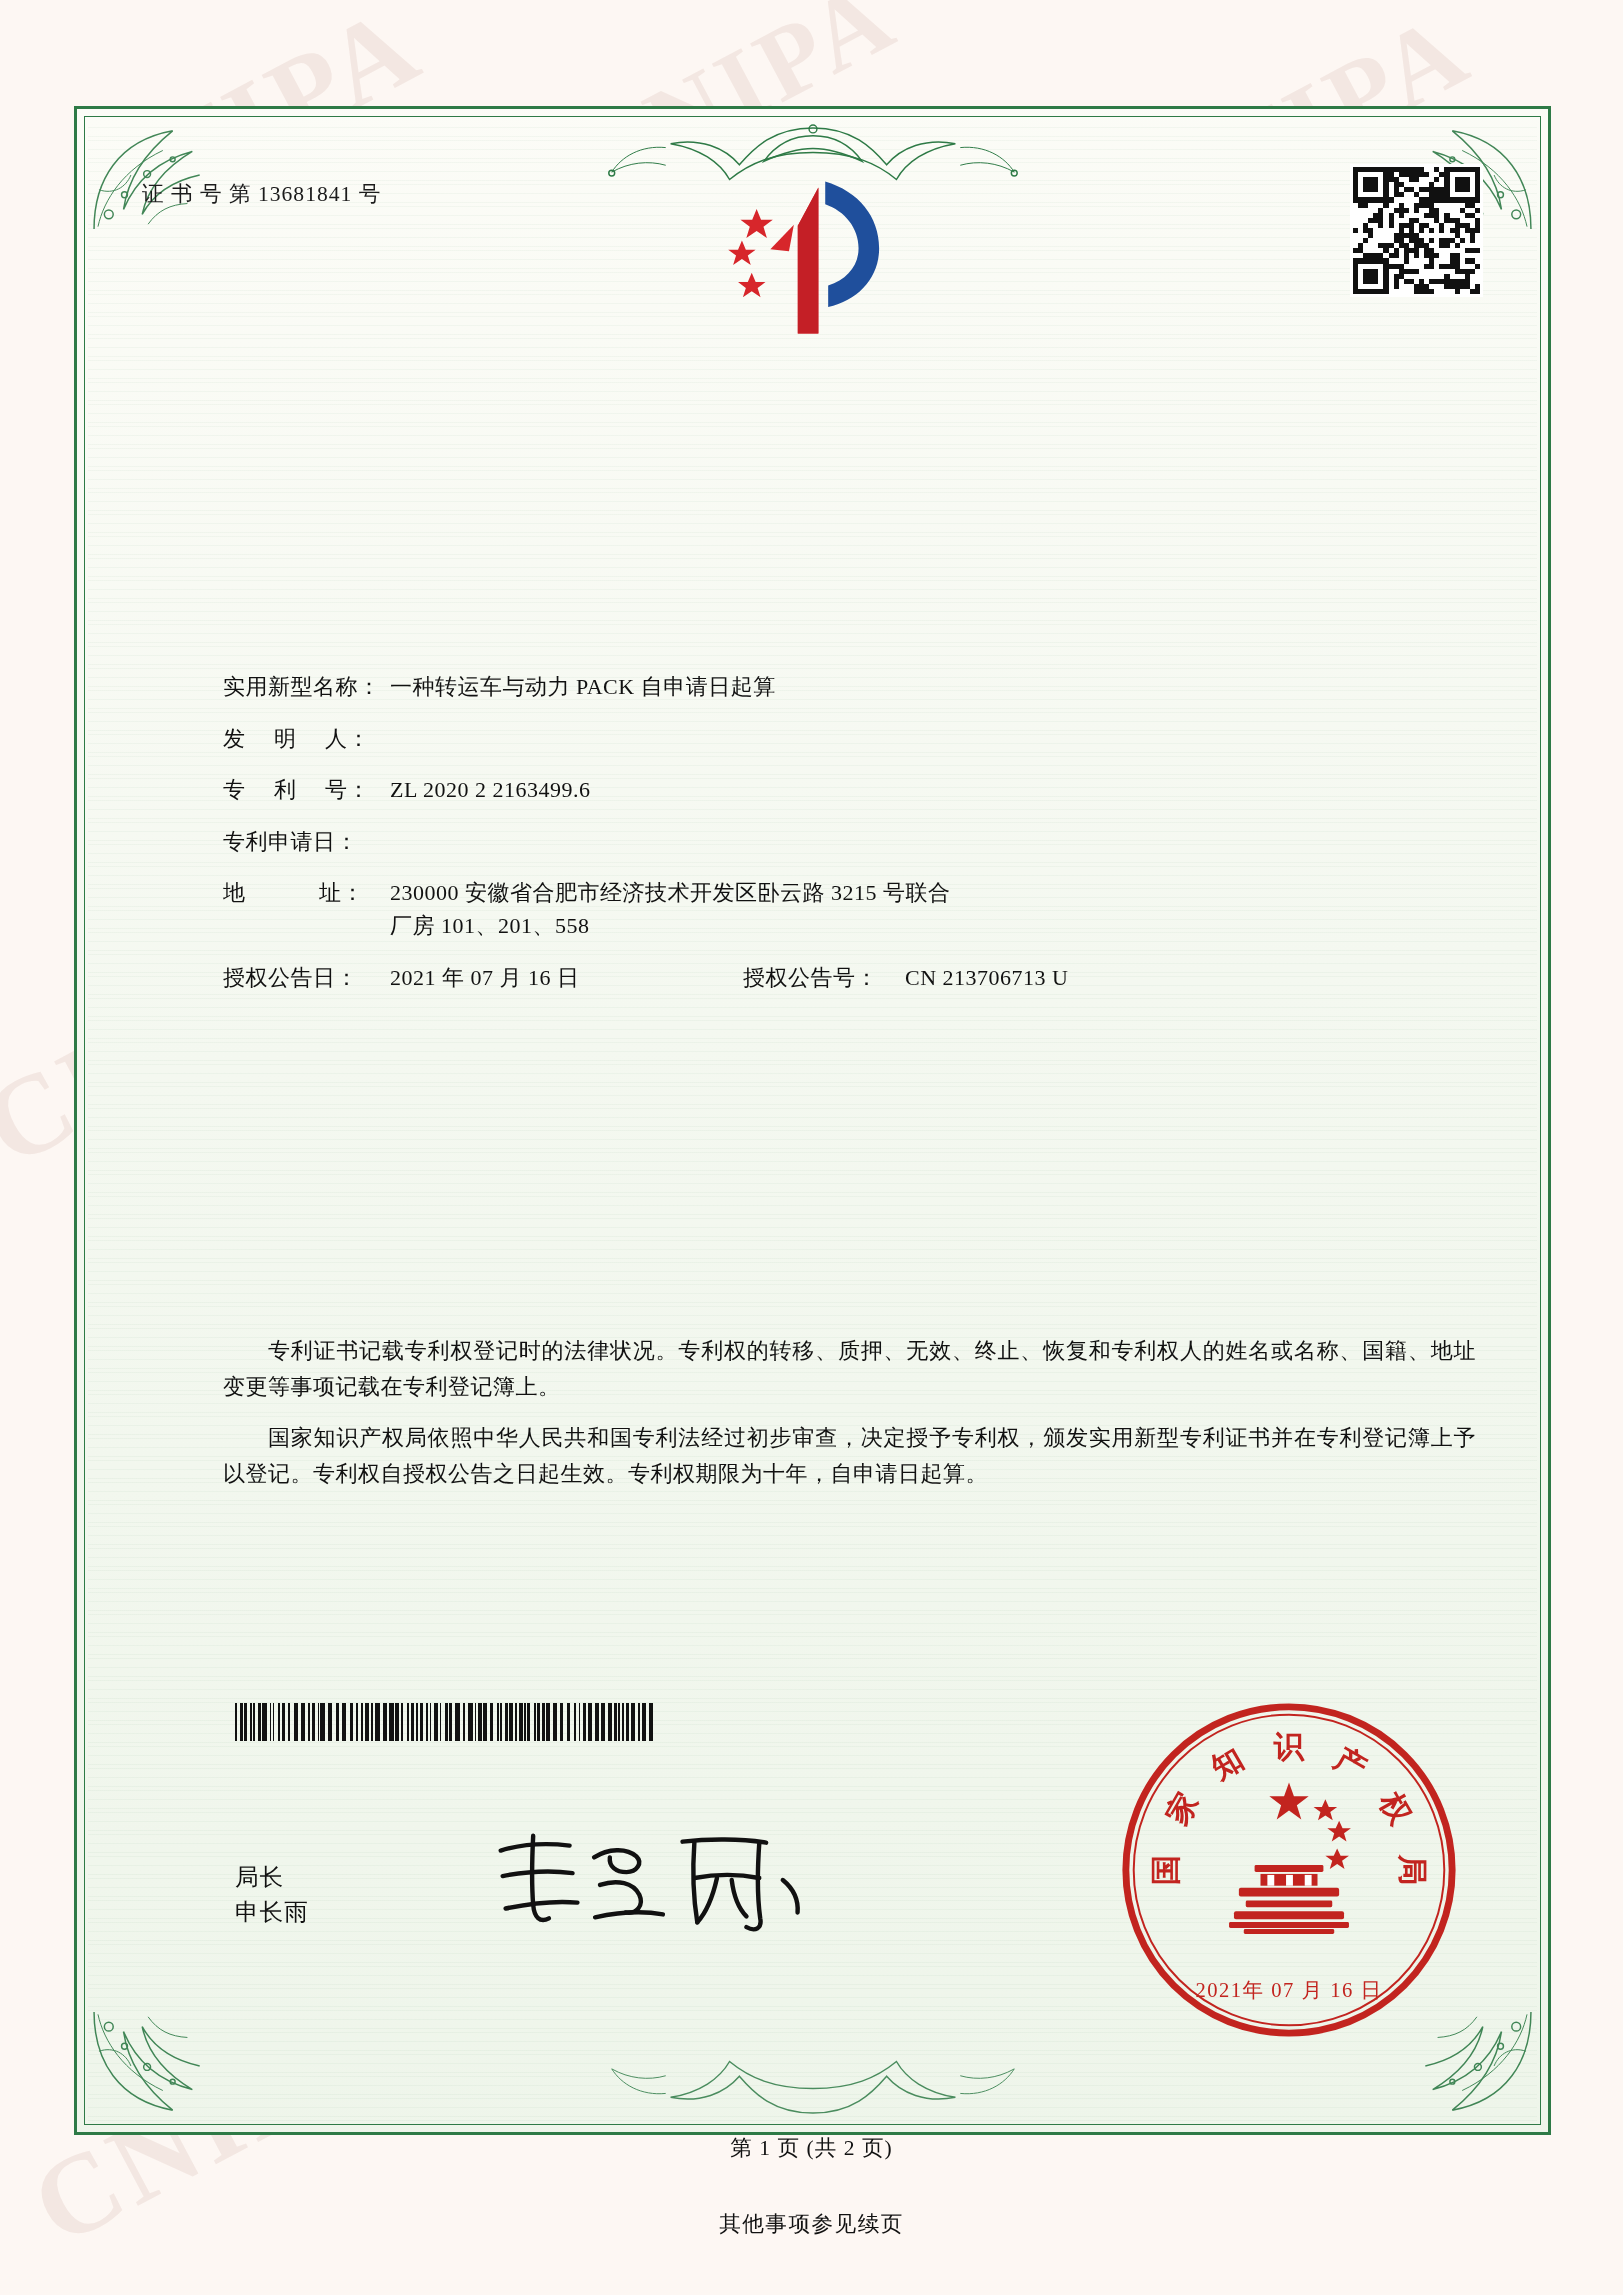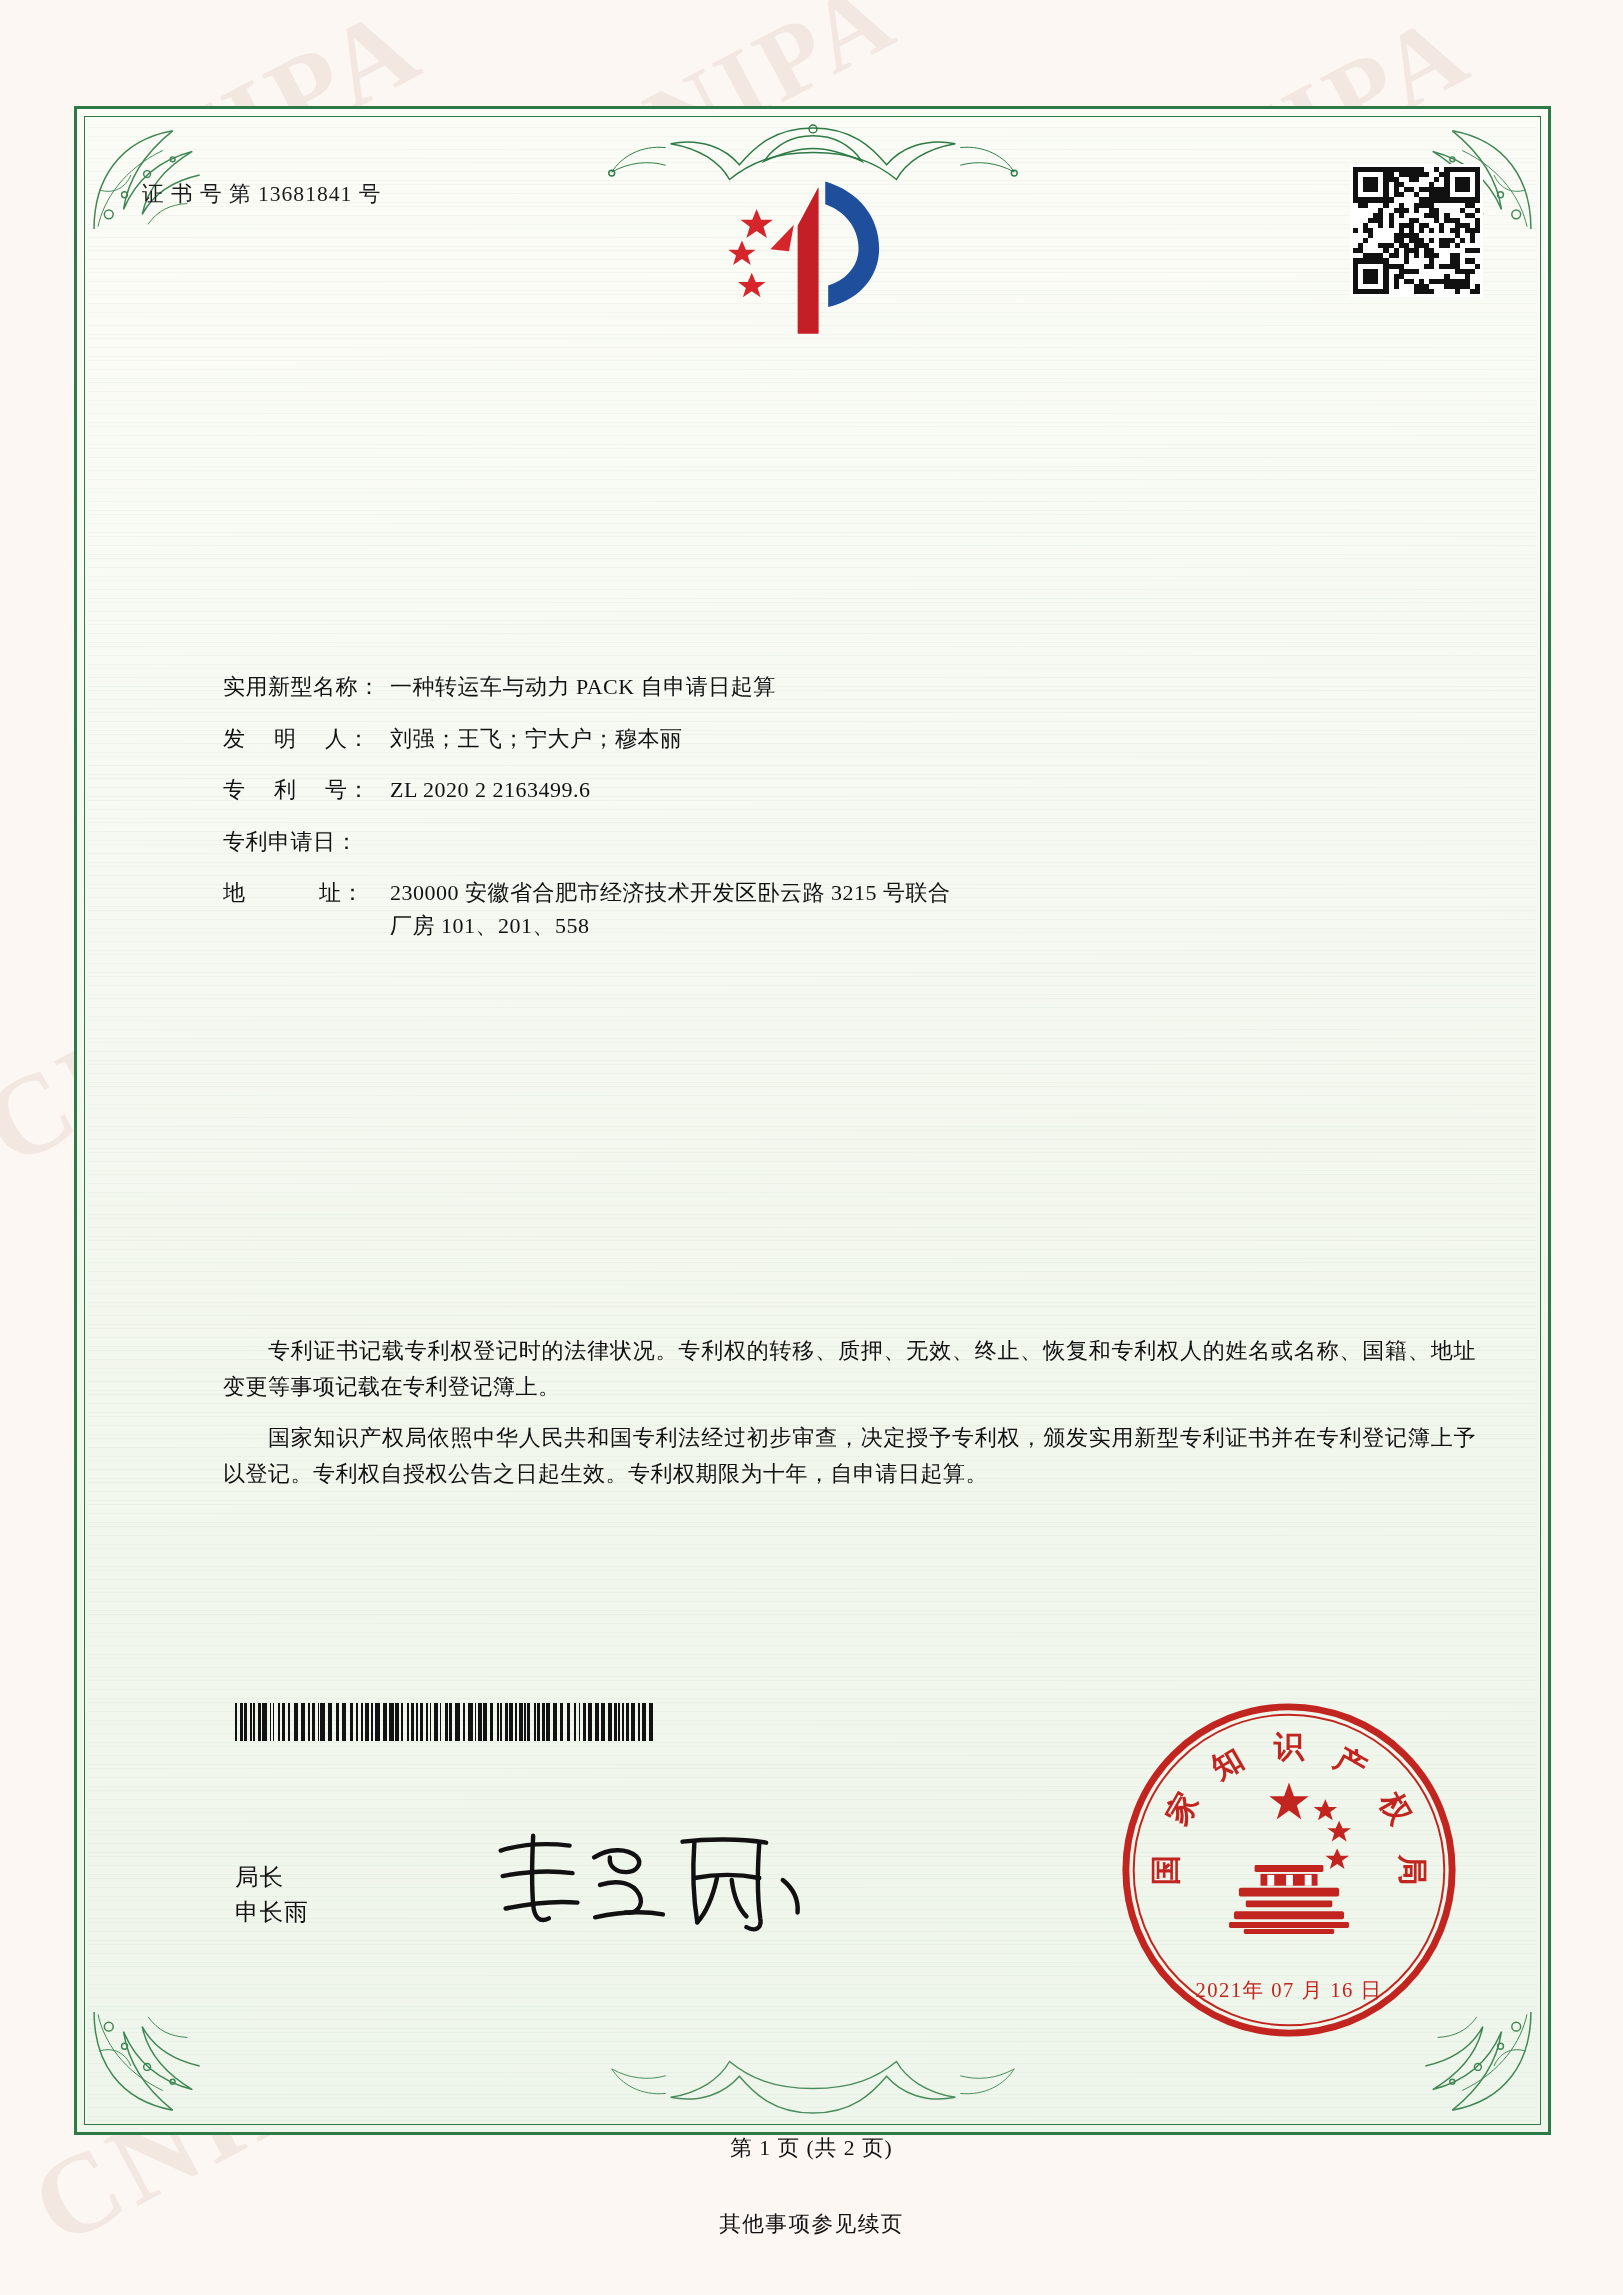--- a/index.html
+++ b/index.html
@@ -1010,34 +1010,45 @@
     </div>
 
 
     <div class="fields">
       <div class="field-row">
         <div class="field-label">实用新型名称：</div>
         <div class="field-value">一种转运车与动力 PACK 自申请日起算</div>
       </div>
       <div class="field-row">
         <div class="field-label">发　 明　 人：</div>
-        <div class="field-value">刘强；王飞；宁大户；穆本丽</div>
       </div>
       <div class="field-row">
         <div class="field-label">专　 利　 号：</div>
         <div class="field-value">ZL 2020 2 2163499.6</div>
       </div>
       <div class="field-row">
         <div class="field-label">专利申请日：</div>
       </div>
       <div class="field-row">
         <div class="field-label">地　　 　址：</div>
         <div class="field-value">
           <span>230000 安徽省合肥市经济技术开发区卧云路 3215 号联合</span>
           <span class="line2">厂房 101、201、558</span>
+        </div>
+      </div>
+      <div class="field-row pub">
+        <div class="inline-pair">
+          <div class="pub-left">
+            <div class="field-label">授权公告日：</div>
+            <div class="field-value">2021 年 07 月 16 日</div>
+          </div>
+          <div class="pub-right">
+            <div class="field-label">授权公告号：</div>
+            <div class="field-value">CN 213706713 U</div>
+          </div>
         </div>
       </div>
     </div>
 
     <div class="paragraphs">
       <p>专利证书记载专利权登记时的法律状况。专利权的转移、质押、无效、终止、恢复和专利权人的姓名或名称、国籍、地址变更等事项记载在专利登记簿上。</p>
       <p>国家知识产权局依照中华人民共和国专利法经过初步审查，决定授予专利权，颁发实用新型专利证书并在专利登记簿上予以登记。专利权自授权公告之日起生效。专利权期限为十年，自申请日起算。</p>
     </div>
 
     <div class="barcode" id="barcode">

